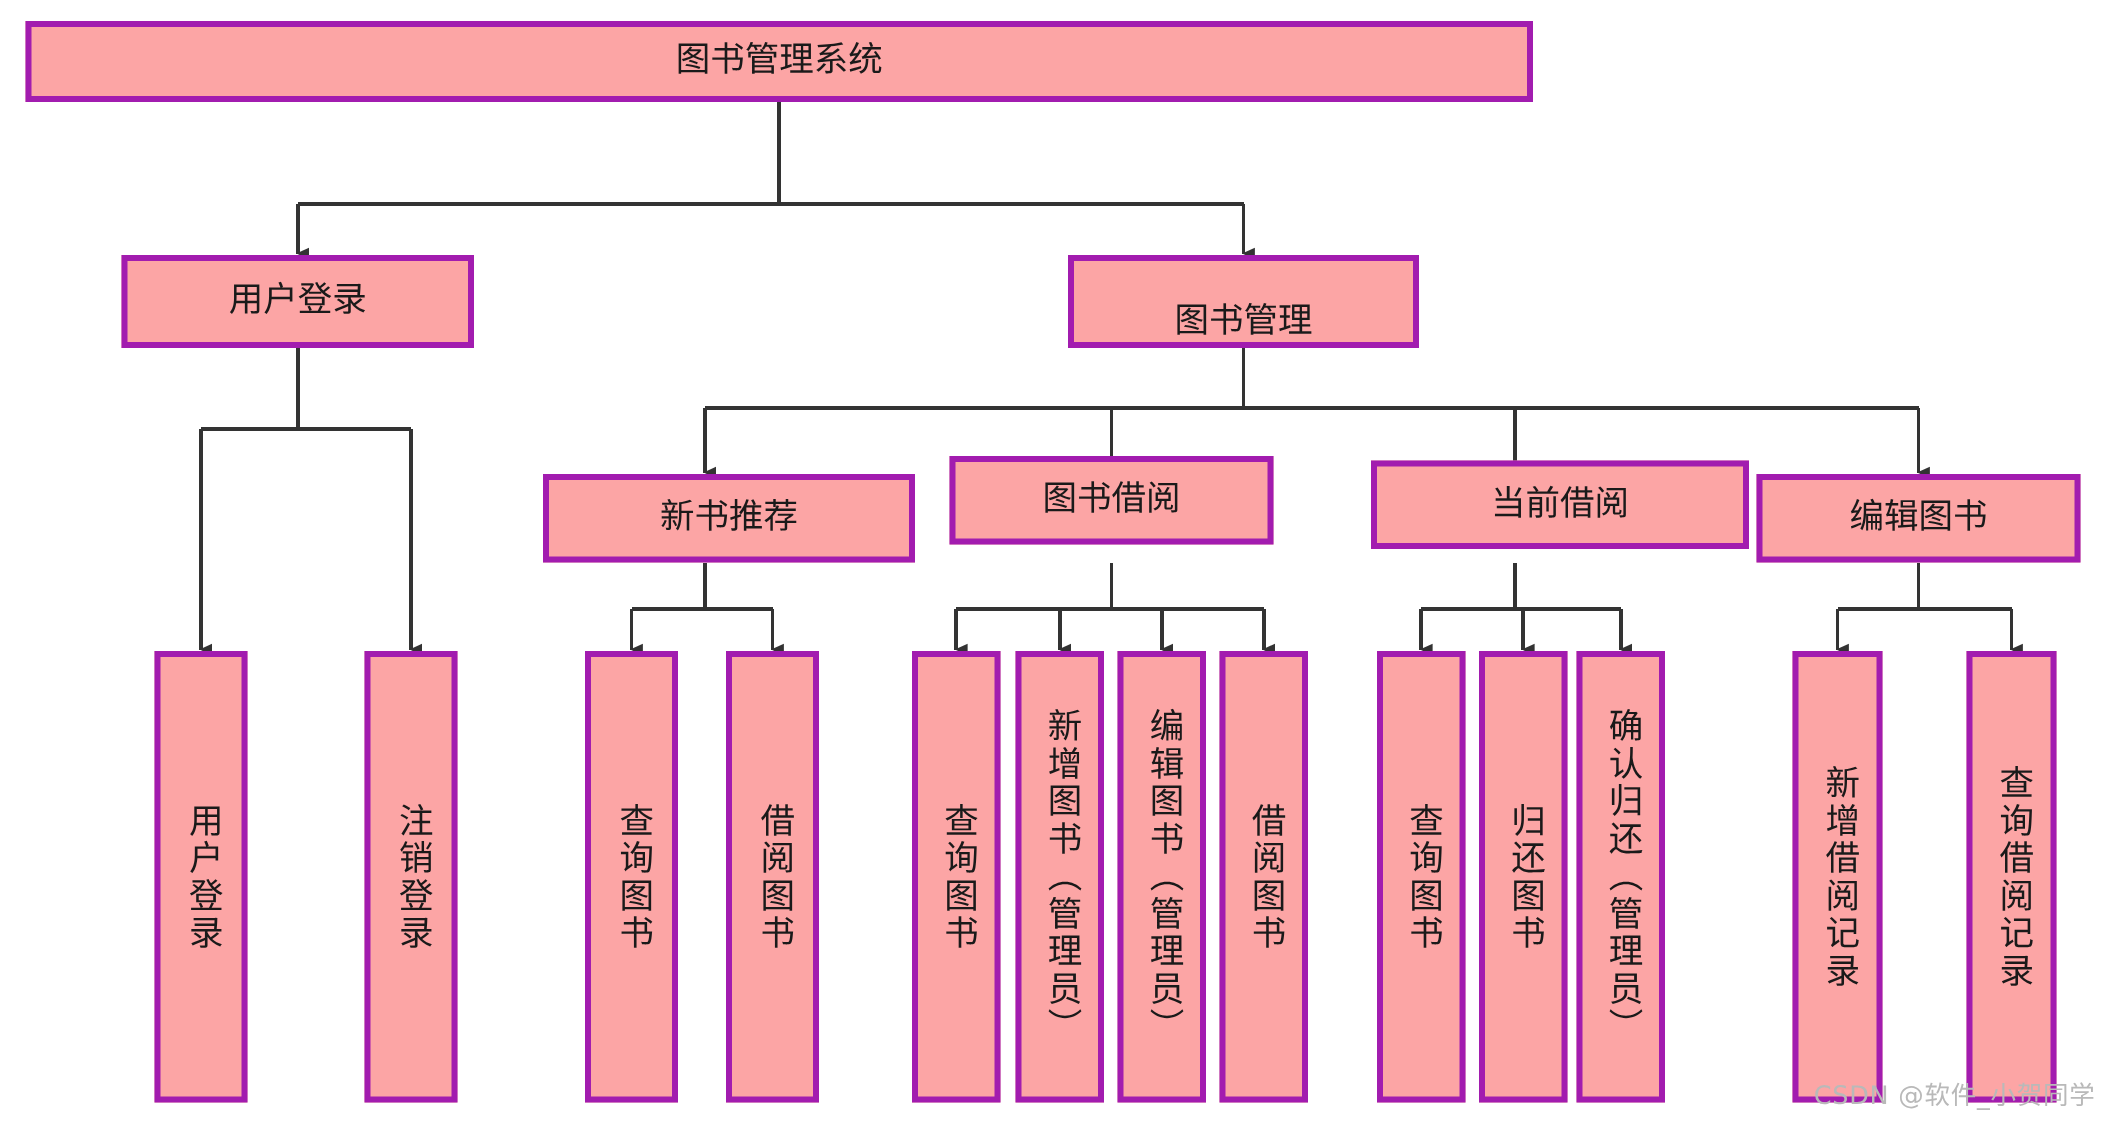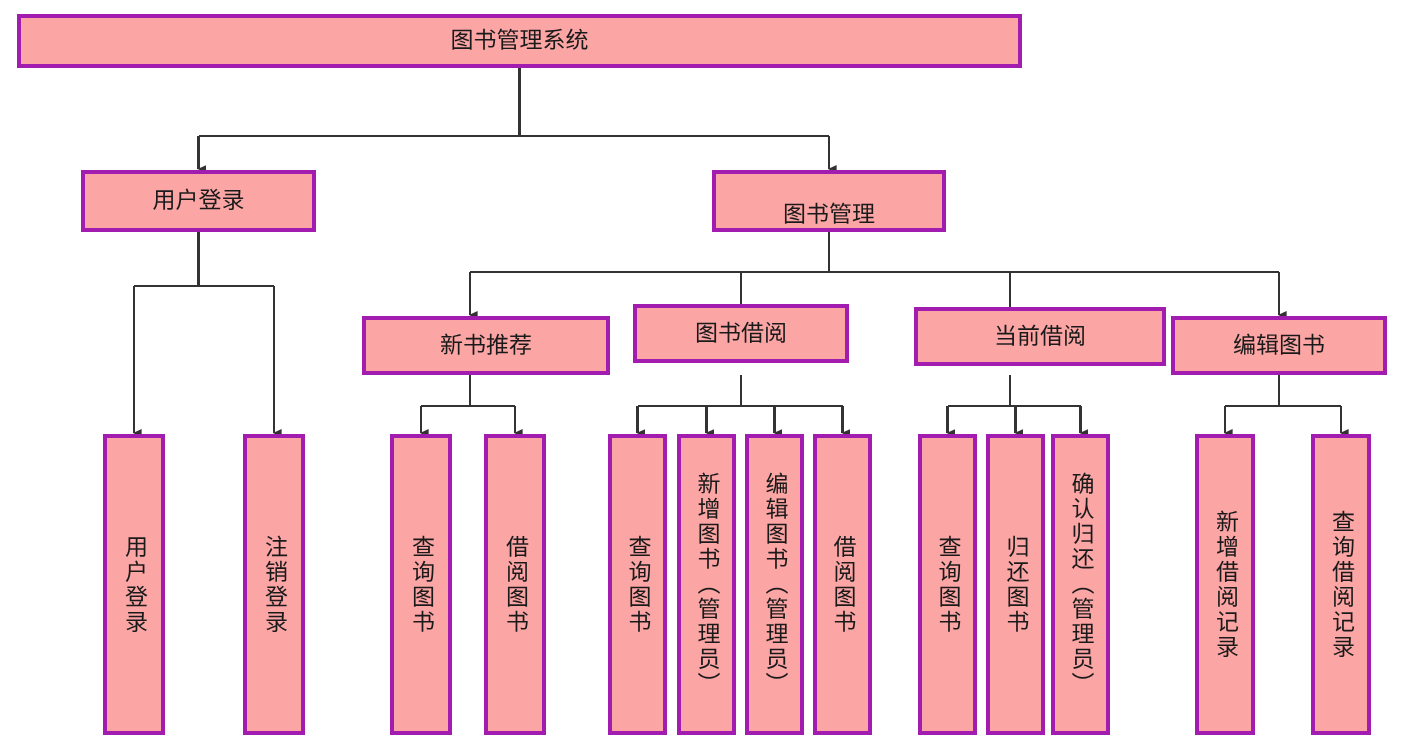--- a/index.html
+++ b/index.html
@@ -168,13 +168,14 @@
         <span class="node-label">确认归还（管理员）</span>
       </div>
       <div class="node vertical" style="left: 1195px; top: 434px; width: 60px; height: 301px;">
         <span class="node-label">新增借阅记录</span>
       </div>
       <div class="node vertical" style="left: 1311px; top: 434px; width: 60px; height: 301px;">
         <span class="node-label">查询借阅记录</span>
       </div>
     </div>
 
+  <div id="watermark">CSDN @软件_小贺同学</div>
 </div>
 
 </body></html>

